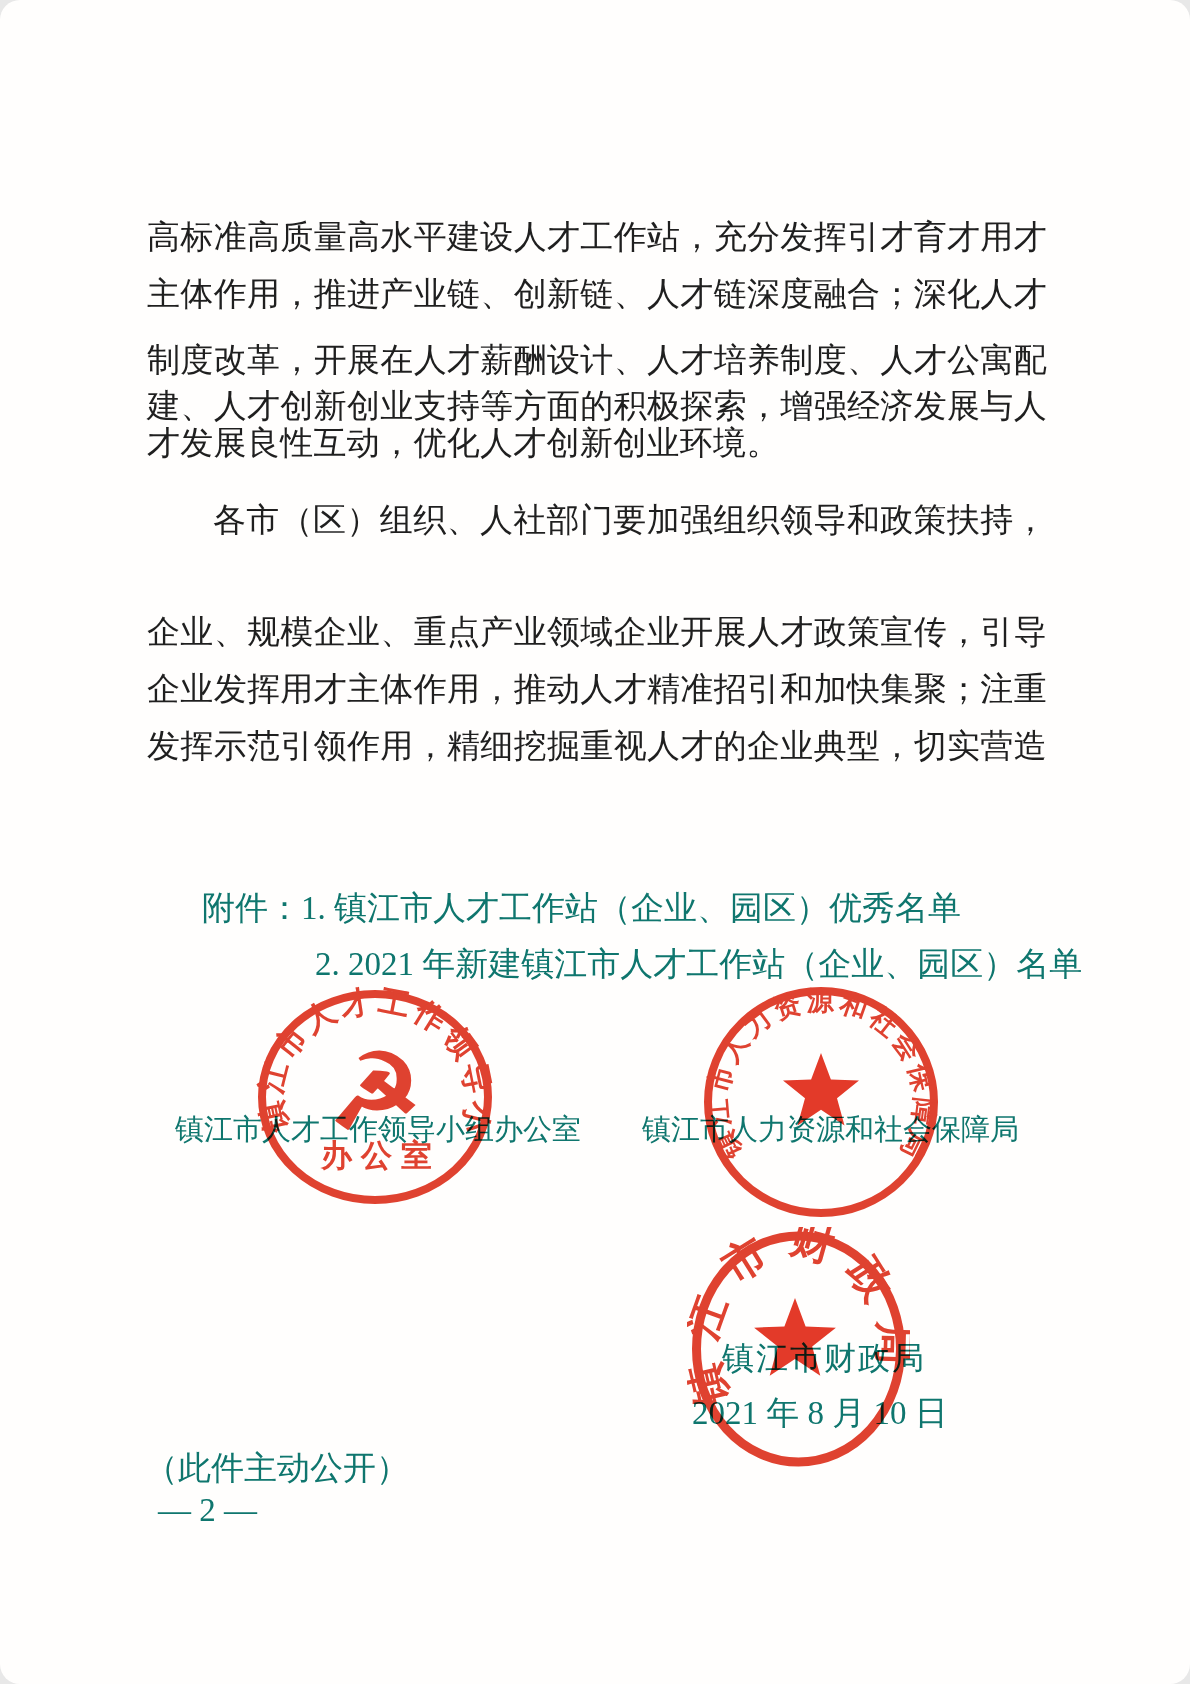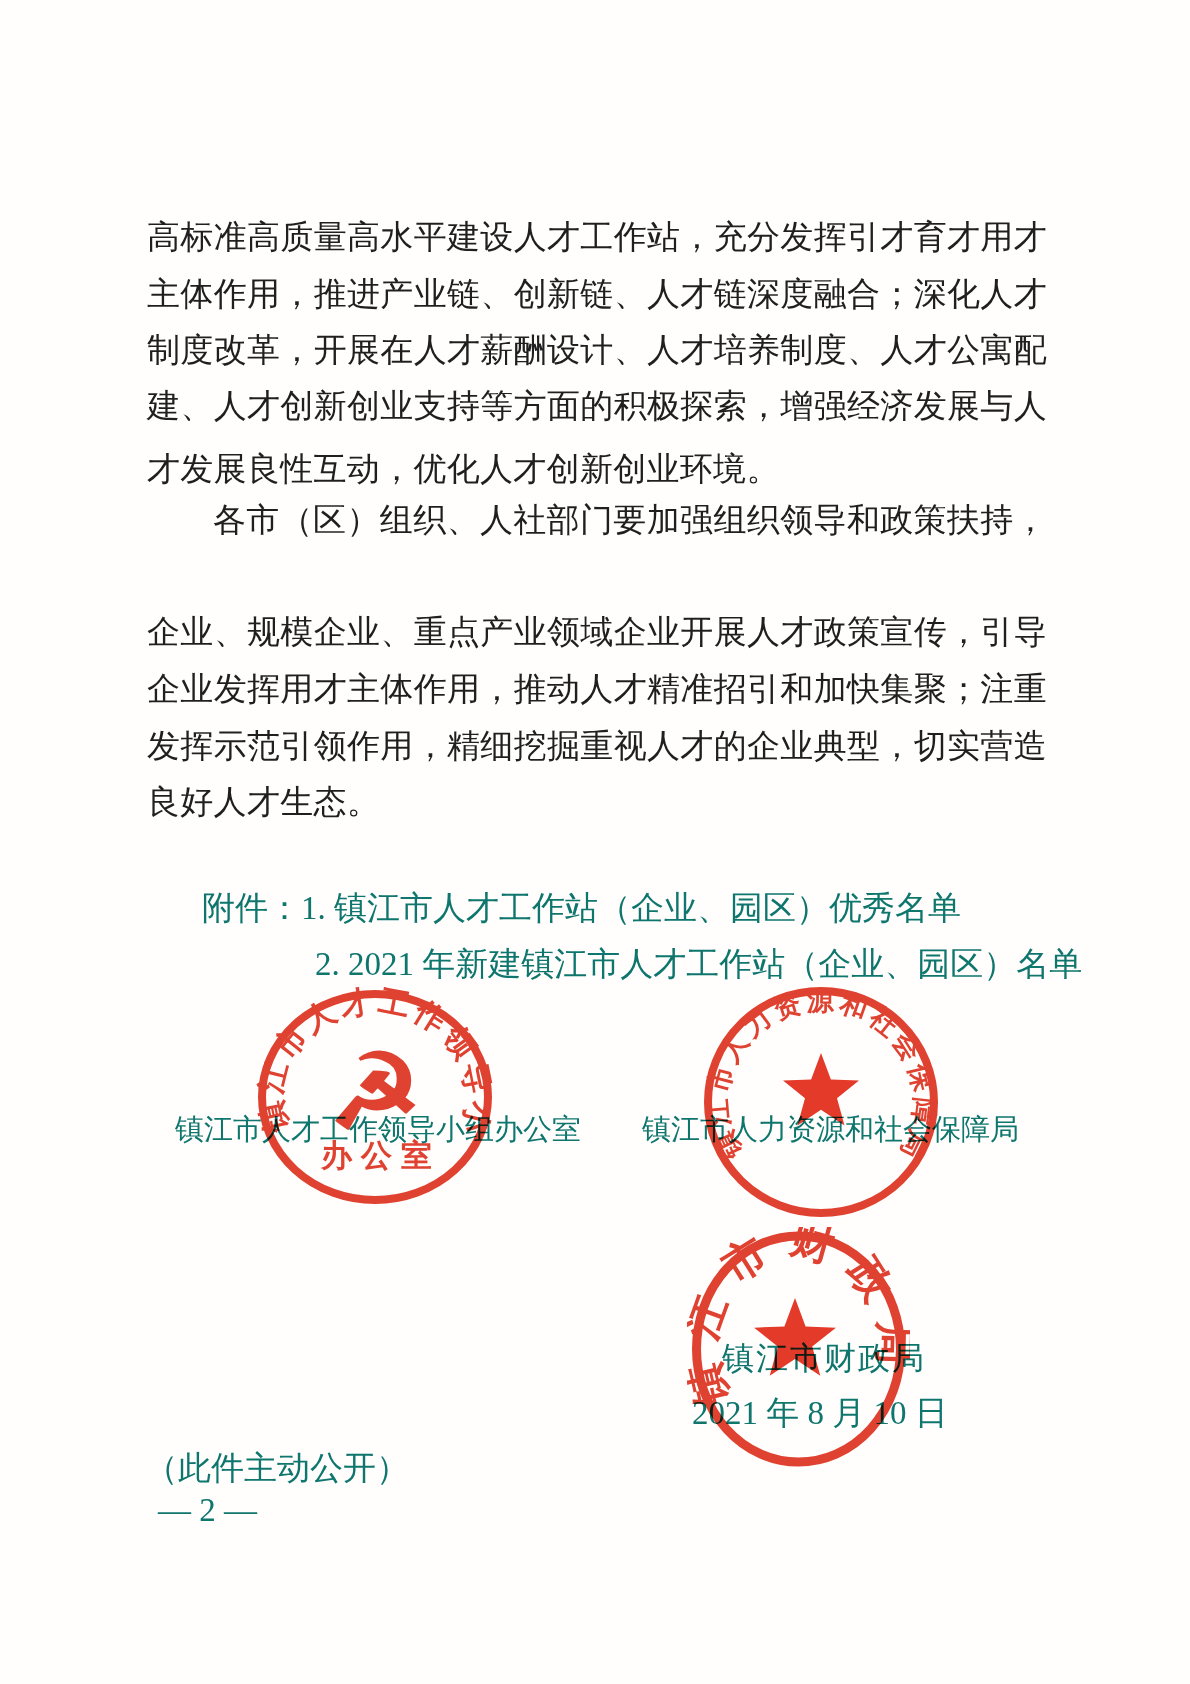--- a/index.html
+++ b/index.html
@@ -4,20 +4,21 @@
 <style>
   html,body{margin:0;padding:0;background:#e8e8e8;}
   .page{
     position:relative;
     width:1190px;height:1684px;
     margin:0 auto;
     background:#fffefd;
     overflow:hidden;
     font-family:"Liberation Serif", serif;
     color:#1f1f1f;
+    border-radius:20px;
   }
   .tline{
     position:absolute;
     left:147px;width:900px;
     font-size:33px;
     line-height:40px;
     letter-spacing:0.3px;
     color:#1f1f1f;
   }
   .just{
@@ -44,29 +45,28 @@
     font-weight:bold;
   }
 </style>
 </head>
 <body>
 
 <div class="page">
 
   <div class="tline just" style="top:217px">高标准高质量高水平建设人才工作站，充分发挥引才育才用才</div>
   <div class="tline just" style="top:274px">主体作用，推进产业链、创新链、人才链深度融合；深化人才</div>
-  <div class="tline just" style="top:330px">制度改革，开展在人才薪酬设计、人才培养制度、人才公寓配</div>
+  <div class="tline just" style="top:340px">制度改革，开展在人才薪酬设计、人才培养制度、人才公寓配</div>
   <div class="tline just" style="top:386px">建、人才创新创业支持等方面的积极探索，增强经济发展与人</div>
-  <div class="tline part" style="top:449px">才发展良性互动，优化人才创新创业环境。</div>
+  <div class="tline part" style="top:423px">才发展良性互动，优化人才创新创业环境。</div>
 
   <div class="tline just indent2" style="top:500px">各市（区）组织、人社部门要加强组织领导和政策扶持，</div>
   <div class="tline just" style="top:612px">企业、规模企业、重点产业领域企业开展人才政策宣传，引导</div>
   <div class="tline just" style="top:669px">企业发挥用才主体作用，推动人才精准招引和加快集聚；注重</div>
   <div class="tline just" style="top:726px">发挥示范引领作用，精细挖掘重视人才的企业典型，切实营造</div>
-  <div class="tline part" style="top:782px">良好人才生态。</div>
 
   <div class="free" style="left:202px;top:886px;font-size:33px;">附件：1. 镇江市人才工作站（企业、园区）优秀名单</div>
   <div class="free" style="left:315px;top:942px;font-size:33px;">2. 2021 年新建镇江市人才工作站（企业、园区）名单</div>
 
   <div class="free" style="left:175px;top:1110px;font-size:29px;">镇江市人才工作领导小组办公室</div>
   <div class="free" style="left:642px;top:1110px;font-size:29px;">镇江市人力资源和社会保障局</div>
 
   <div class="free" style="left:722px;top:1337px;font-size:32px;letter-spacing:2px;">镇江市财政局</div>
   <div class="free" style="left:692px;top:1391px;font-size:33px;">2021 年 8 月 10 日</div>
 

